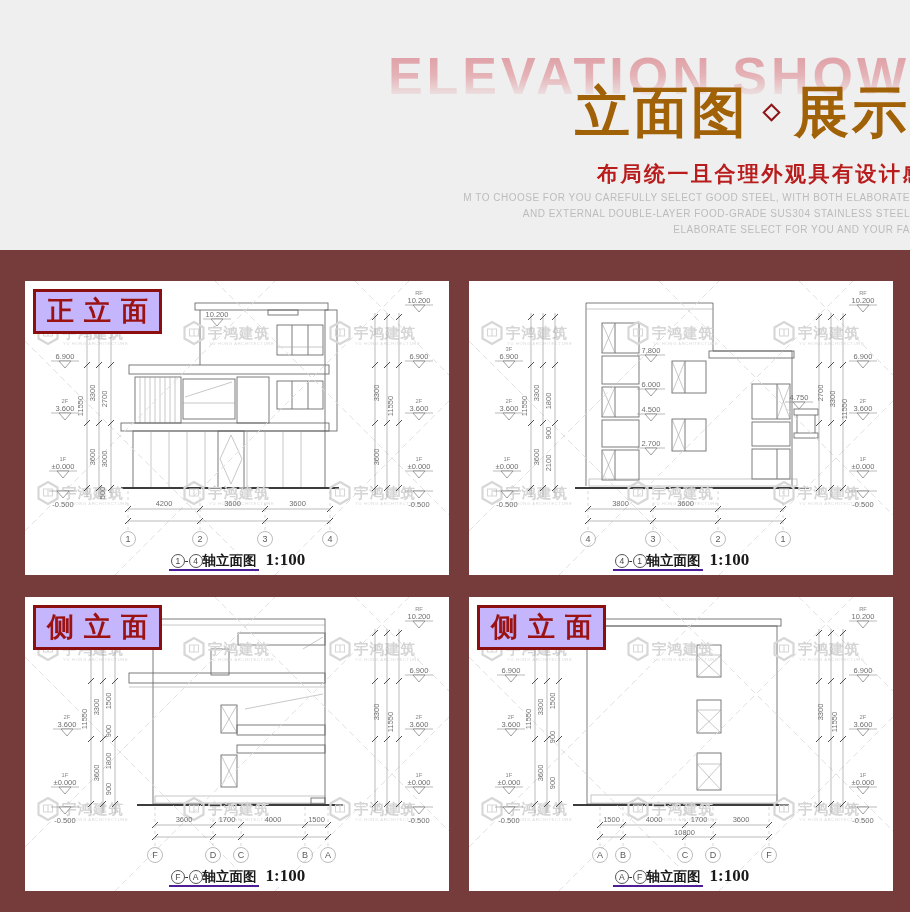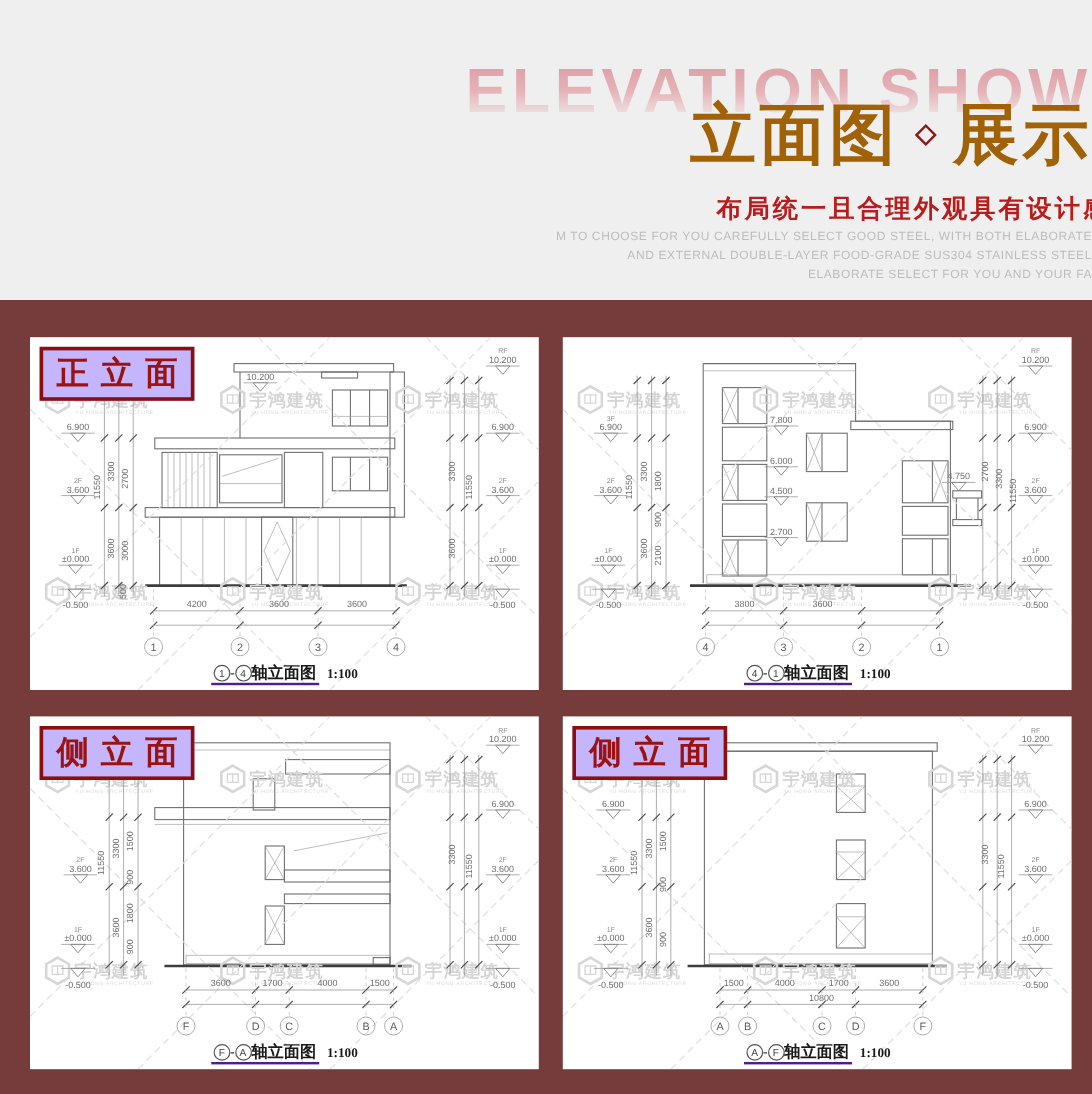--- a/index.html
+++ b/index.html
@@ -44,21 +44,21 @@
 
   .caption{
     position:absolute;bottom:5px;left:0;width:100%;text-align:center;z-index:2;
     font-family:"Liberation Serif",serif;color:#1a1a1a;white-space:nowrap;
   }
   .cap-main{border-bottom:2px solid #4c1d95;padding:0 2px 1px 2px;font-size:13.5px;font-weight:700;}
   .circ{display:inline-block;width:12px;height:12px;line-height:12px;border:1px solid #555;
     border-radius:50%;font-size:8.5px;font-weight:400;text-align:center;vertical-align:1.5px;
     font-family:"Liberation Sans",sans-serif;color:#444;}
   .cap-dash{font-size:11px;vertical-align:1px;}
-  .cap-scale{font-size:11px;font-weight:700;margin-left:7px;}
+  .cap-scale{font-size:17px;font-weight:700;margin-left:7px;}
 
   
   svg .ln{stroke:#6e6e6e;stroke-width:0.9;fill:none;}
   svg .thin{stroke:#9a9a9a;stroke-width:0.55;fill:none;}
   svg .ln2{stroke:#3c3c3c;stroke-width:2.2;fill:none;}
   svg .dim{stroke:#8f8f8f;stroke-width:0.6;fill:none;}
   svg .tick{stroke:#4c4c4c;stroke-width:1;}
   svg .dash{stroke:#dcdcdc;stroke-width:0.9;stroke-dasharray:6 4;fill:none;}
   svg .dash2{stroke:#bdbdbd;stroke-width:0.6;stroke-dasharray:3 3;fill:none;}
   svg .tri{fill:#ffffff;stroke:#777;stroke-width:0.7;}

